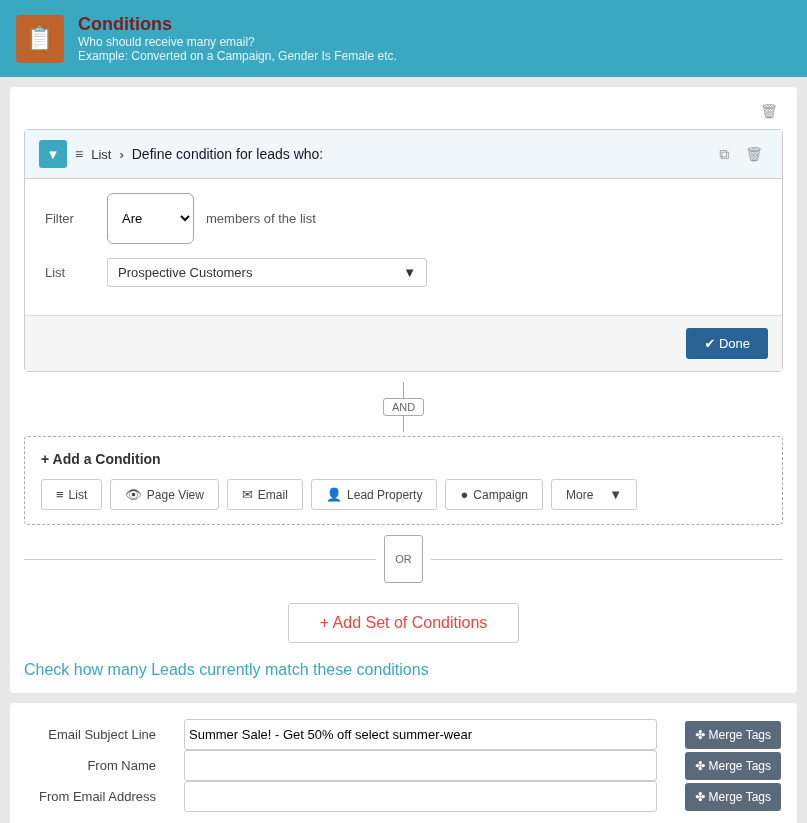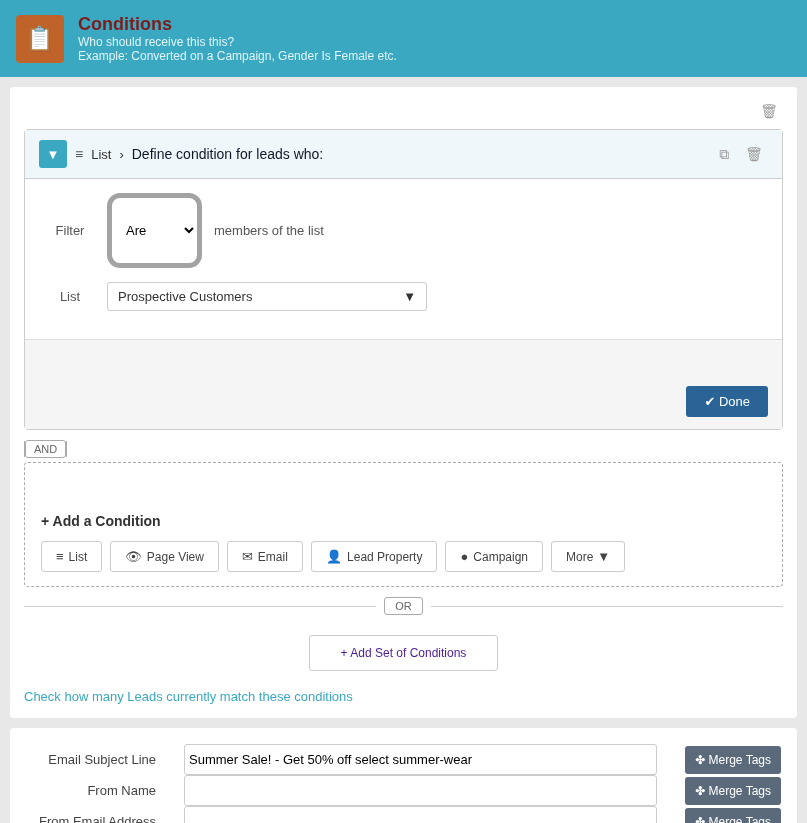--- a/index.html
+++ b/index.html
@@ -102,26 +102,26 @@
     .form-row {
       display: flex;
       align-items: center;
       gap: 12px;
       margin-bottom: 14px;
     }
     .form-label {
       width: 50px;
       color: #555;
       font-size: 13px;
-      text-align: center;
+      text-align: left;
     }
     .form-select {
-      border: 5px solid #a3a3a3;
-      border-radius: 13px;
-      padding: 24px 10px;
+      border: 1px solid #a3a3a3;
+      border-radius: 6px;
+      padding: 16px 10px;
       font-size: 13px;
       background: white;
       cursor: pointer;
     }
     .form-text {
       color: #555;
       font-size: 13px;
     }
     .form-dropdown {
       border: 1px solid #ccc;
@@ -145,27 +145,26 @@
       justify-content: flex-end;
     }
     .btn-done {
       background: #2a6496;
       color: white;
       border: none;
       border-radius: 3px;
       padding: 8px 18px;
       font-size: 13px;
       cursor: pointer;
-      margin-top: 34px;
     }
 
     
     .connector {
       display: flex;
-      flex-direction: row;
+      flex-direction: column;
       align-items: center;
       margin: 4px 0;
     }
     .connector-line {
       width: 1px;
       height: 16px;
       background: #aaa;
     }
     .connector-badge {
       border: 1px solid #aaa;
@@ -181,83 +180,82 @@
       border: 1px dashed #aaa;
       border-radius: 4px;
       padding: 14px 16px;
       margin-bottom: 10px;
     }
     .add-condition-title {
       font-size: 14px;
       color: #333;
       margin-bottom: 12px;
       font-weight: bold;
-      margin-top: 36px;
     }
     .condition-buttons {
       display: flex;
       gap: 8px;
       flex-wrap: wrap;
     }
     .cond-btn {
       border: 1px solid #ccc;
       border-radius: 3px;
       background: white;
       padding: 7px 14px;
       font-size: 12px;
       cursor: pointer;
       display: flex;
       align-items: center;
       gap: 5px;
       color: #444;
     }
     .cond-btn .btn-icon { font-size: 13px; }
-    .cond-btn.more-btn { gap: 4px; }
+    .cond-btn.more-btn { gap: 16px; }
 
     
     .or-connector {
       display: flex;
       align-items: center;
       margin: 8px 0;
     }
     .or-line {
       height: 1px;
       background: #ccc;
       flex: 1;
     }
     .or-badge {
       border: 1px solid #aaa;
       border-radius: 3px;
-      padding: 2px 10px;
+      padding: 17px 10px;
       font-size: 11px;
       color: #666;
       background: white;
       margin: 0 8px;
     }
 
     
     .add-set-area {
       display: flex;
       justify-content: center;
       margin: 20px 0 10px;
     }
     .btn-add-set {
       border: 1px solid #ccc;
       border-radius: 3px;
       background: white;
       padding: 10px 31px;
-      font-size: 12px;
-      cursor: pointer;
-      color: #4c1d95;
+      font-size: 16px;
+      cursor: pointer;
+      color: #ef4444;
     }
 
     
     .check-link {
       color: #3aa8c1;
-      font-size: 13px;
+      font-size: 16px;
       text-decoration: none;
       cursor: pointer;
       display: inline-block;
       margin-top: 8px;
     }
 
     
     .bottom-section {
       background: white;
       margin: 10px;
@@ -306,21 +304,21 @@
   </style>
 </head>
 <body>
 
 <div class="header">
   <div class="header-icon">
     <span>📋</span>
   </div>
   <div class="header-text">
     <h2>Conditions</h2>
-    <p>Who should receive this this?</p>
+    <p>Who should receive many email?</p>
     <p>Example: Converted on a Campaign, Gender Is Female etc.</p>
   </div>
 </div>
 
 <div class="main-content">
 
   
   <div class="top-actions">
     <button class="icon-btn trash-icon">🗑</button>
   </div>

